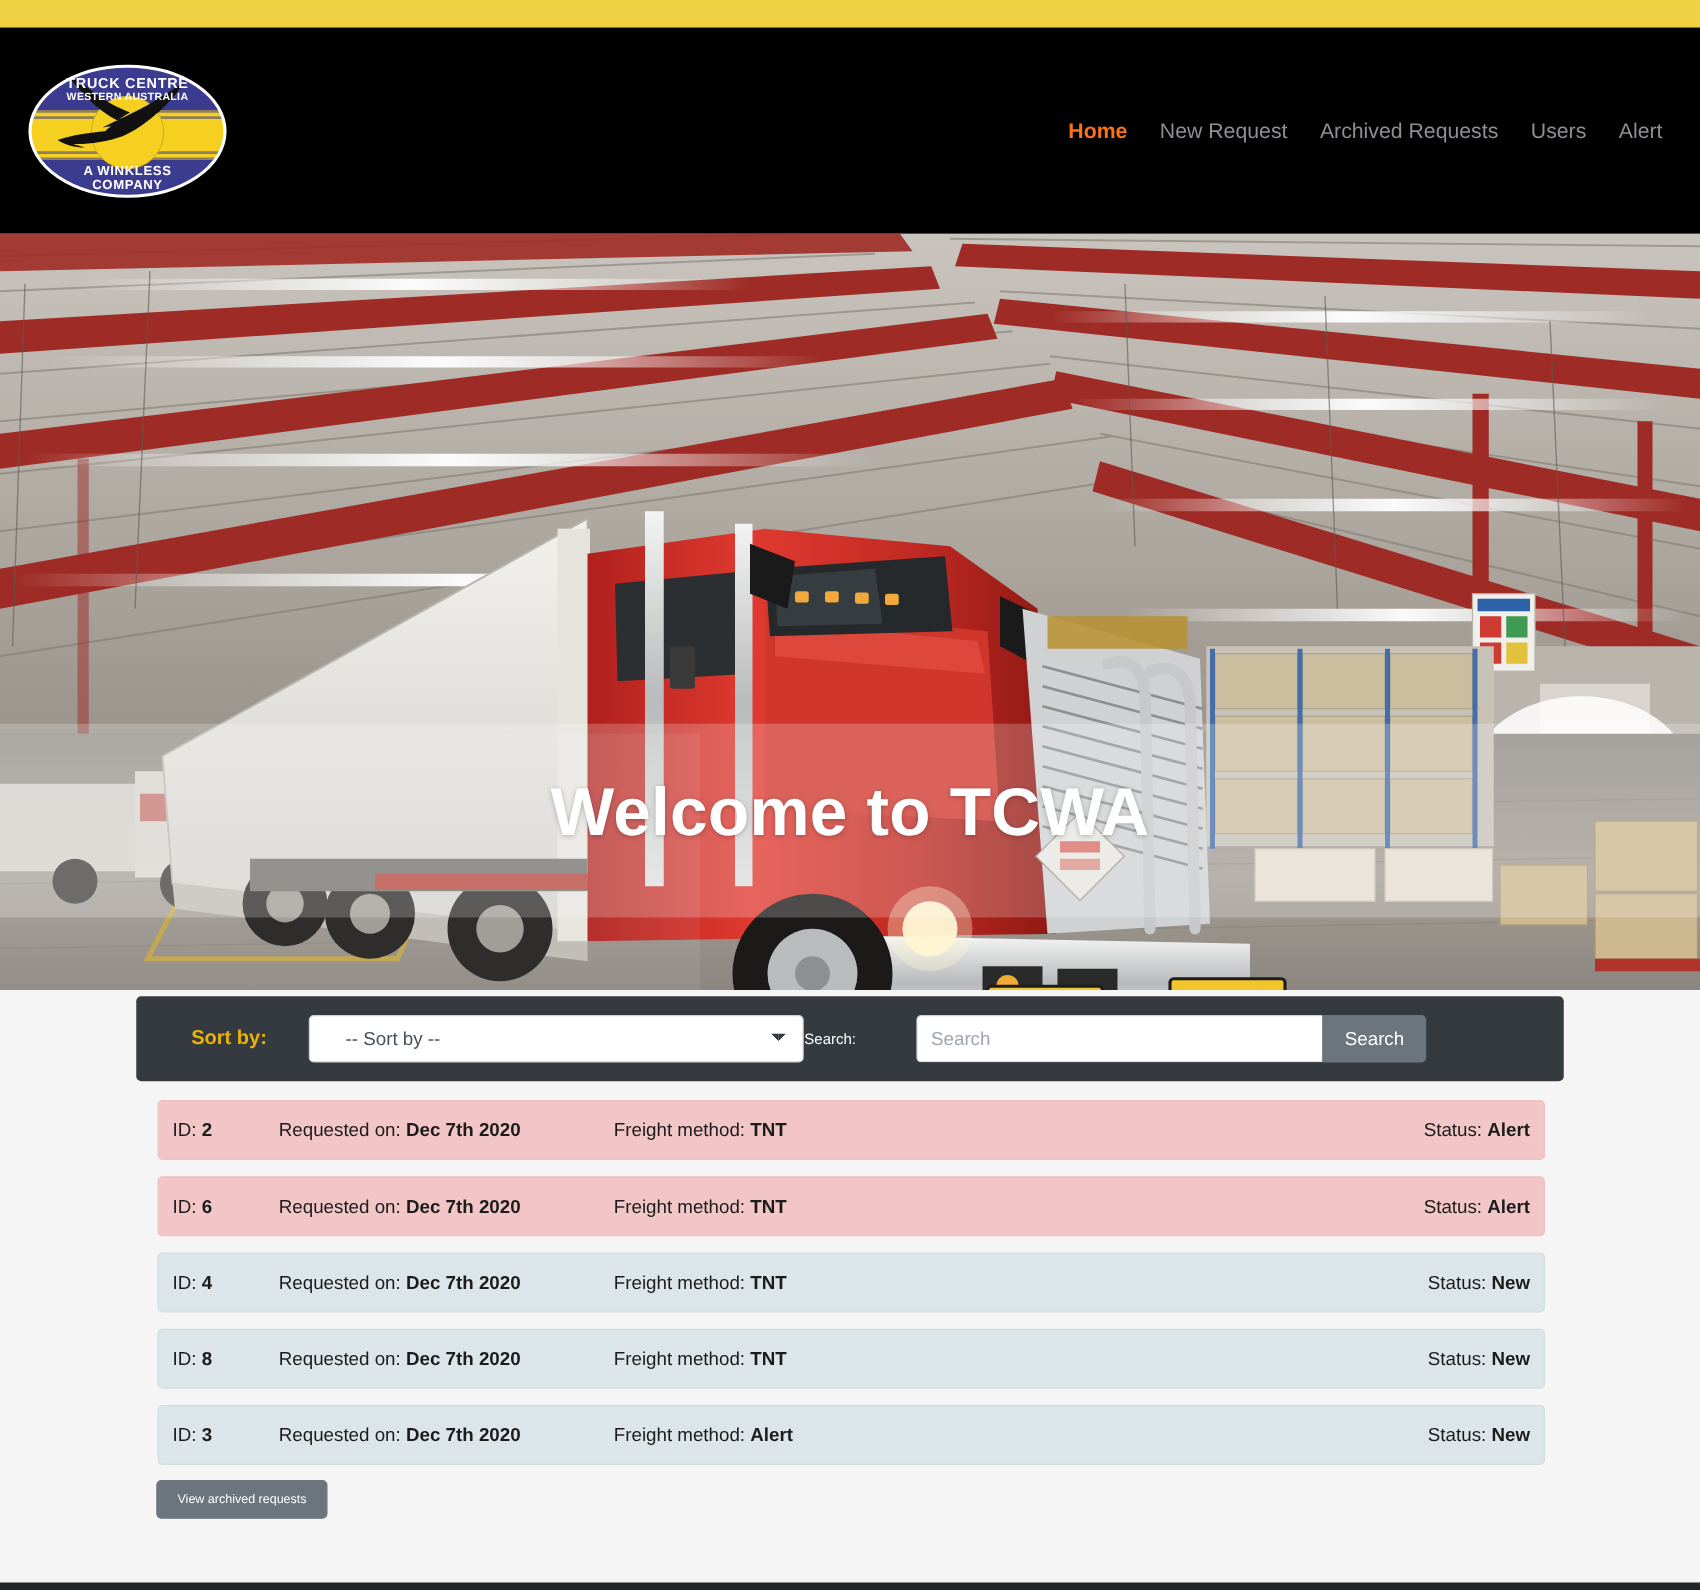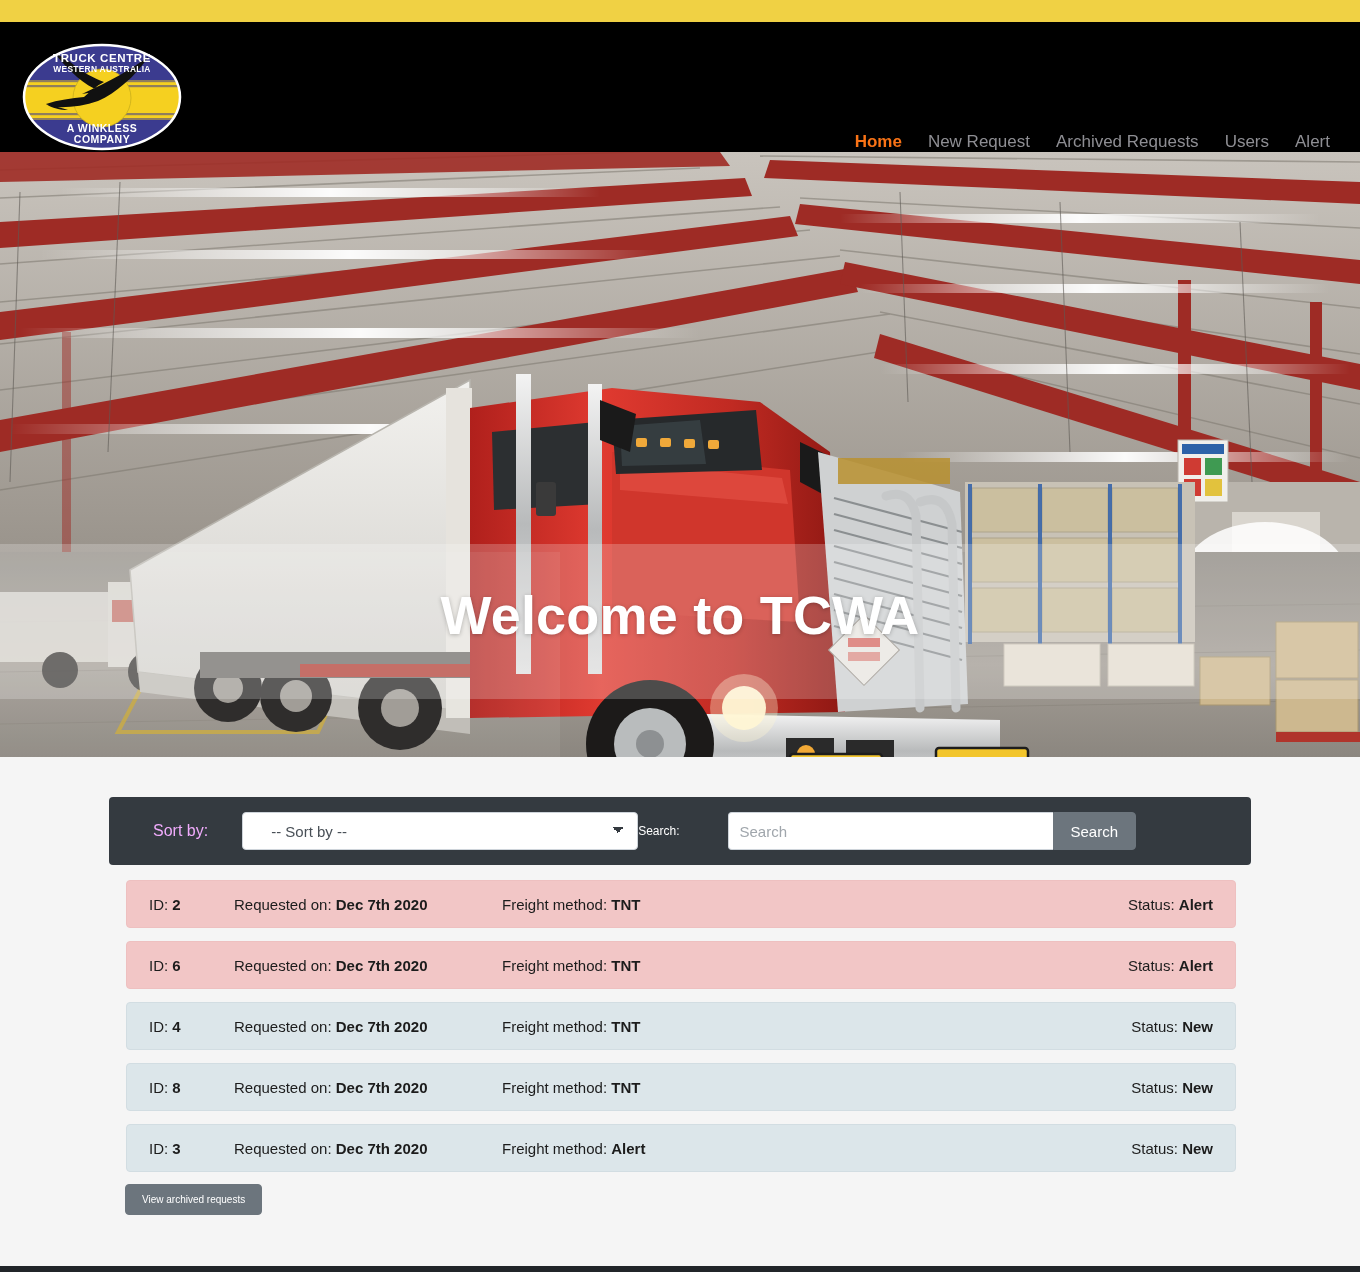--- a/index.html
+++ b/index.html
@@ -10,22 +10,22 @@
     font-family:"Liberation Sans", sans-serif;
     overflow:hidden;
     position:relative;
   }
 
   
   .topbar { width:100%; height:22px; background:#f0d144; }
 
   
   .navbar {
-    width:100%; height:130px; background:#000;
-    display:flex; align-items:flex-end; position:relative;gap:15px;
+    width:100%; height:165px; background:#000;
+    display:flex; align-items:center; position:relative;gap:15px;
   }
   .logo-wrap { margin-left:22px; width:160px; height:110px; position:relative; }
   .nav-links {
     margin-left:auto; margin-right:30px;
     display:flex; align-items:center; gap:26px;
     font-size:17px;
   }
   .nav-link { color:#8e8e93; text-decoration:none; white-space:nowrap; }
   .nav-link.active { color:#f97316; font-weight:bold; }
 
@@ -46,21 +46,21 @@
     text-shadow:0 1px 4px rgba(0,0,0,0.25);
     letter-spacing:0.2px;
   }
 
   .toolbar {
     position:absolute; left:109px; top:797px;
     width:1142px; height:68px;
     background:#343a40; border-radius:4px;
     display:flex; align-items:center;
   }
-  .tb-label { color:#f0abfc; font-size:16px; margin-left:44px; }
+  .tb-label { color:#eab308; font-size:16px; margin-left:44px;font-weight:bold; }
   .sort-select {
     margin-left:34px; width:396px; height:38px;
     border:1px solid #ced4da; border-radius:4px;
     background:#fff; color:#495057; font-size:15px;
     padding:0 28px;
     font-family:"Liberation Sans", sans-serif;
     appearance:none; -webkit-appearance:none;
     background-image:
       linear-gradient(45deg, transparent 50%, #343a40 50%),
       linear-gradient(135deg, #343a40 50%, transparent 50%);
@@ -86,21 +86,21 @@
     border-radius:0 4px 4px 0; font-size:15px; cursor:pointer;
     font-family:"Liberation Sans", sans-serif;
   }
 
   .rows { position:absolute; left:126px; top:880px; width:1110px; }
   .req-row {
     height:48px; margin-bottom:13px;
     border-radius:4px; border:1px solid transparent;
     display:flex; align-items:center;
     font-size:15px; color:#1c1c1c;
-    padding:0 22px;
+    padding:0 11px;
     cursor:pointer;
   }
   .req-row.alert { background:#f2c6c6; border-color:#eec0c0; }
   .req-row.new   { background:#dce6ea; border-color:#d2dde2; }
 
   .cell-id      { width:85px; }
   .cell-date    { width:268px; }
   .cell-freight { flex:1; }
   .cell-status  { margin-left:auto; text-align:right; }
   .val { font-weight:bold; }

